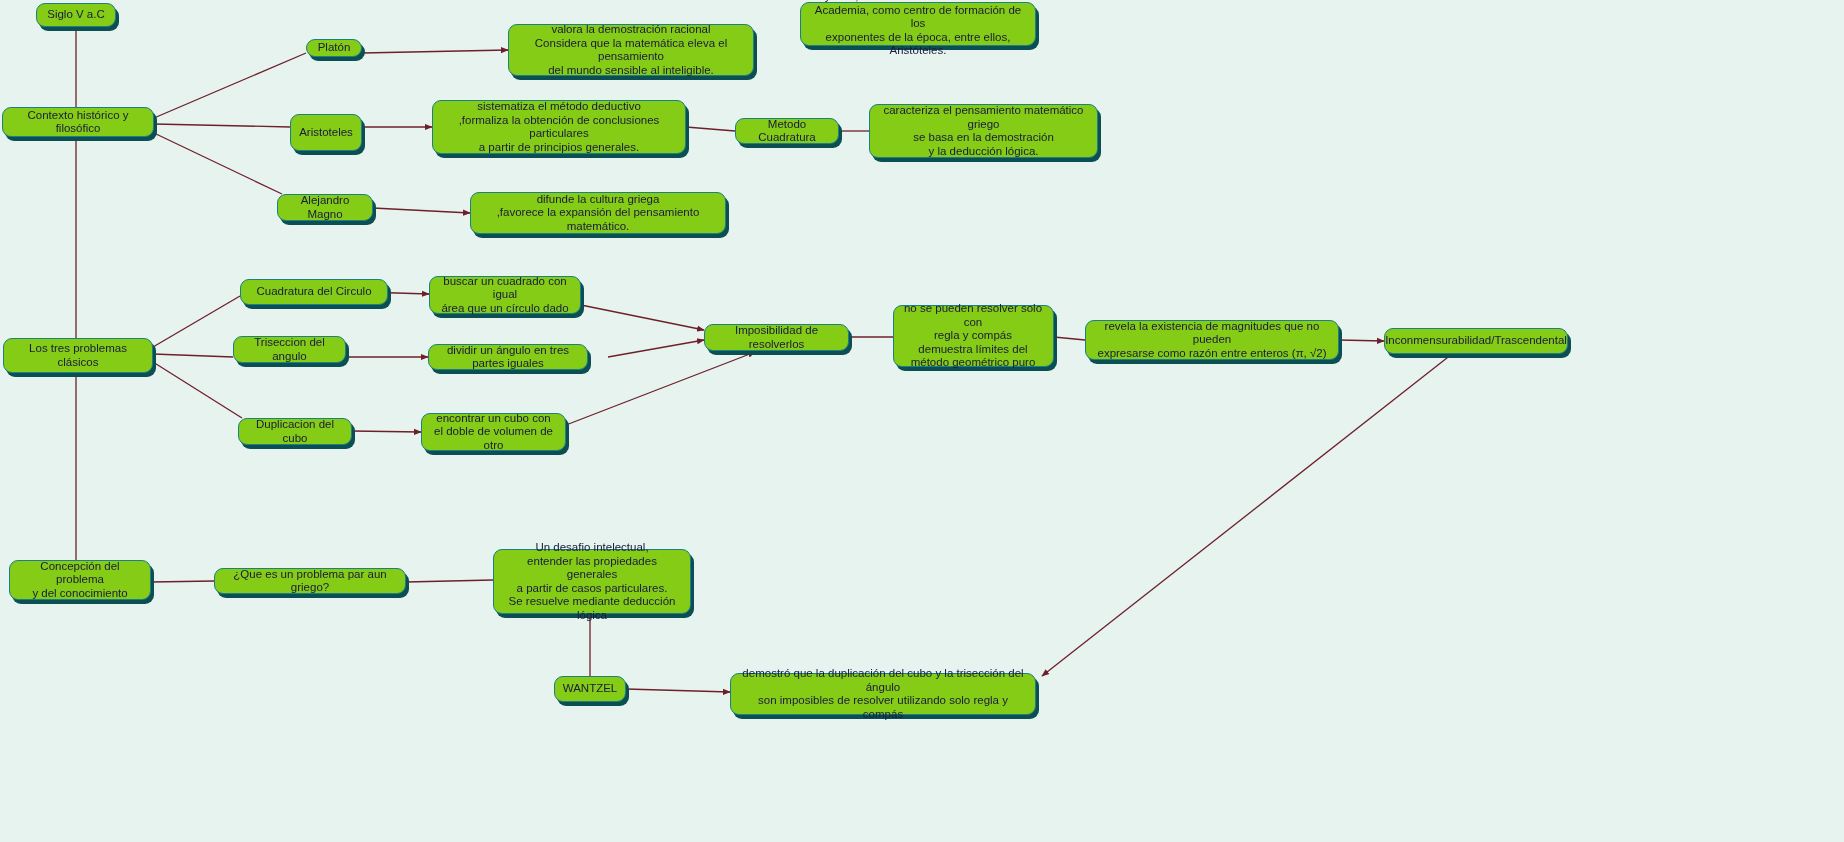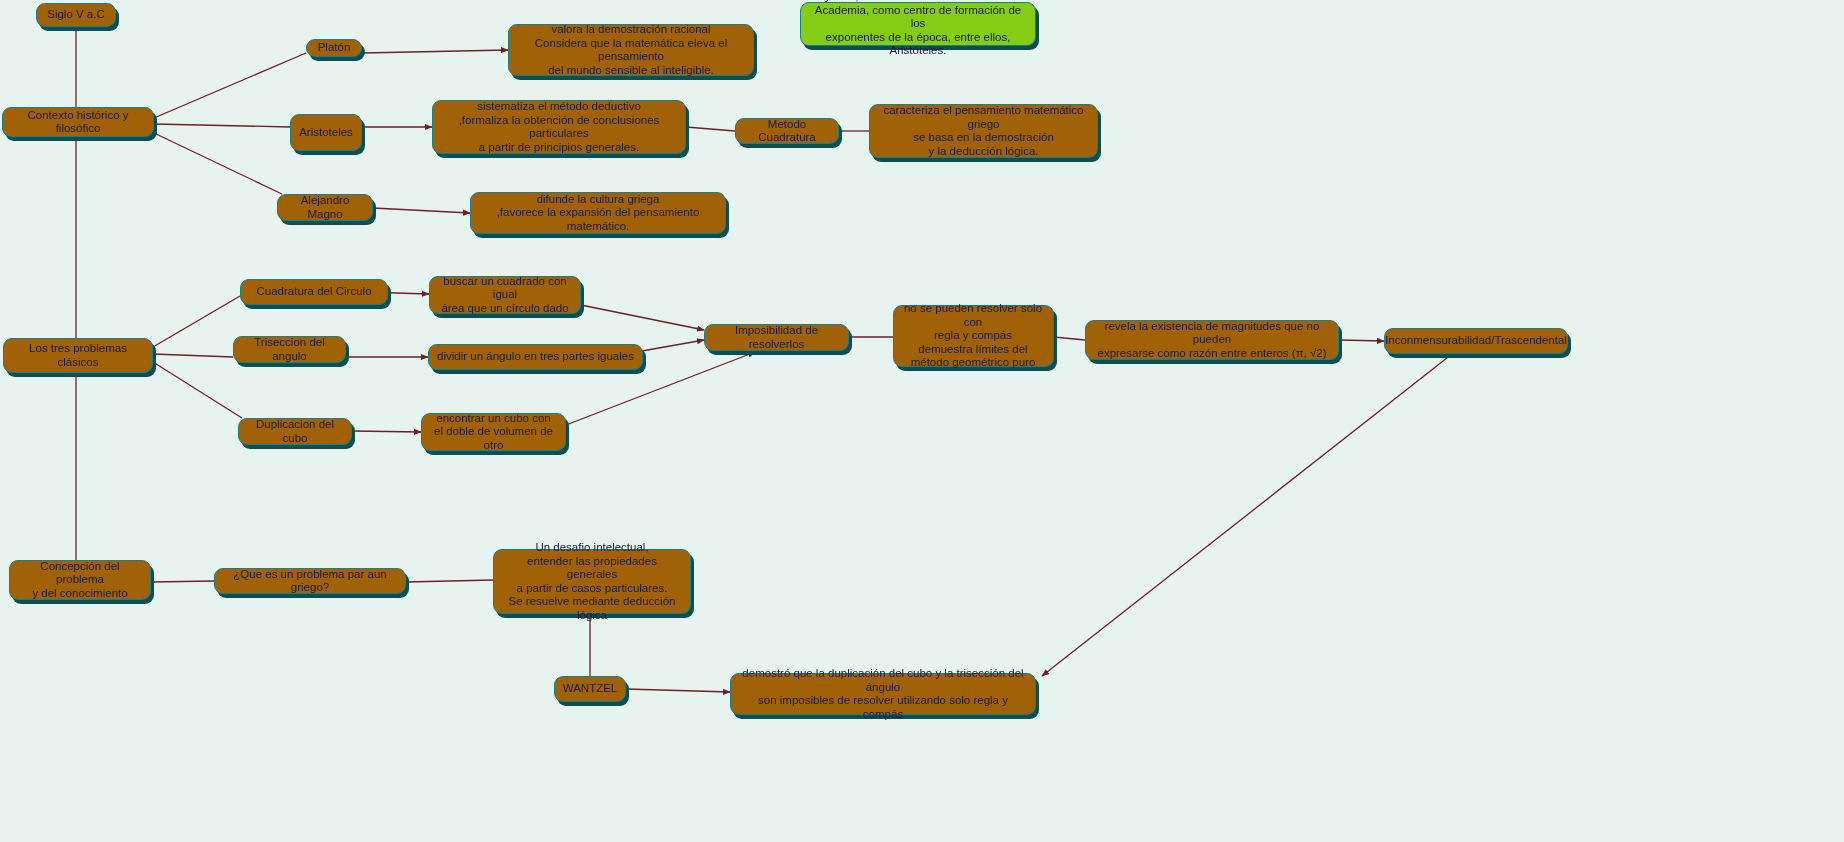--- a/index.html
+++ b/index.html
@@ -18,21 +18,21 @@
   #edges {
     position: absolute;
     left: 0; top: 0;
     width: 1844px;
     height: 842px;
     pointer-events: none;
   }
   .node {
     position: absolute;
     box-sizing: border-box;
-    background: #a16207;
+    background: #84cc16;
     border: 1.6px solid #1a7f86;
     border-radius: 9px;
     color: #1b1b3a;
     font-size: 11.5px;
     line-height: 13.5px;
     text-align: center;
     display: flex;
     align-items: center;
     justify-content: center;
     padding: 3px 7px;
@@ -106,21 +106,21 @@
 se basa en la demostración
 y la deducción lógica.</div>
       <div class="node concept" style="left: 277px; top: 194px; width: 96px; height: 27px;">Alejandro Magno</div>
       <div class="node concept" style="left: 470px; top: 192px; width: 256px; height: 42px;">difunde la cultura griega
 ,favorece la expansión del pensamiento matemático.</div>
       <div class="node concept" style="left: 3px; top: 338px; width: 150px; height: 35px;">Los tres problemas clásicos</div>
       <div class="node concept" style="left: 240px; top: 279px; width: 148px; height: 26px;">Cuadratura del Circulo</div>
       <div class="node concept" style="left: 429px; top: 276px; width: 152px; height: 38px;">buscar un cuadrado con igual
 área que un círculo dado</div>
       <div class="node concept" style="left: 233px; top: 336px; width: 113px; height: 27px;">Triseccion del angulo</div>
-      <div class="node concept" style="left: 428px; top: 344px; width: 215px; height: 26px;">dividir un ángulo en tres partes iguales</div>
+      <div class="node concept" style="left: 428px; top: 344px; width: 160px; height: 26px;">dividir un ángulo en tres partes iguales</div>
       <div class="node concept" style="left: 238px; top: 418px; width: 114px; height: 27px;">Duplicacion del cubo</div>
       <div class="node concept" style="left: 421px; top: 413px; width: 145px; height: 38px;">encontrar un cubo con
 el doble de volumen de otro</div>
       <div class="node concept" style="left: 704px; top: 324px; width: 145px; height: 27px;">Imposibilidad de resolverlos</div>
       <div class="node concept" style="left: 893px; top: 305px; width: 161px; height: 62px; padding-left: 6px;">no se pueden resolver solo con
 regla y compás
 demuestra límites del
 método geométrico puro</div>
       <div class="node concept" style="left: 1085px; top: 320px; width: 254px; height: 40px;">revela la existencia de magnitudes que no pueden
 expresarse como razón entre enteros (π, √2)</div>

